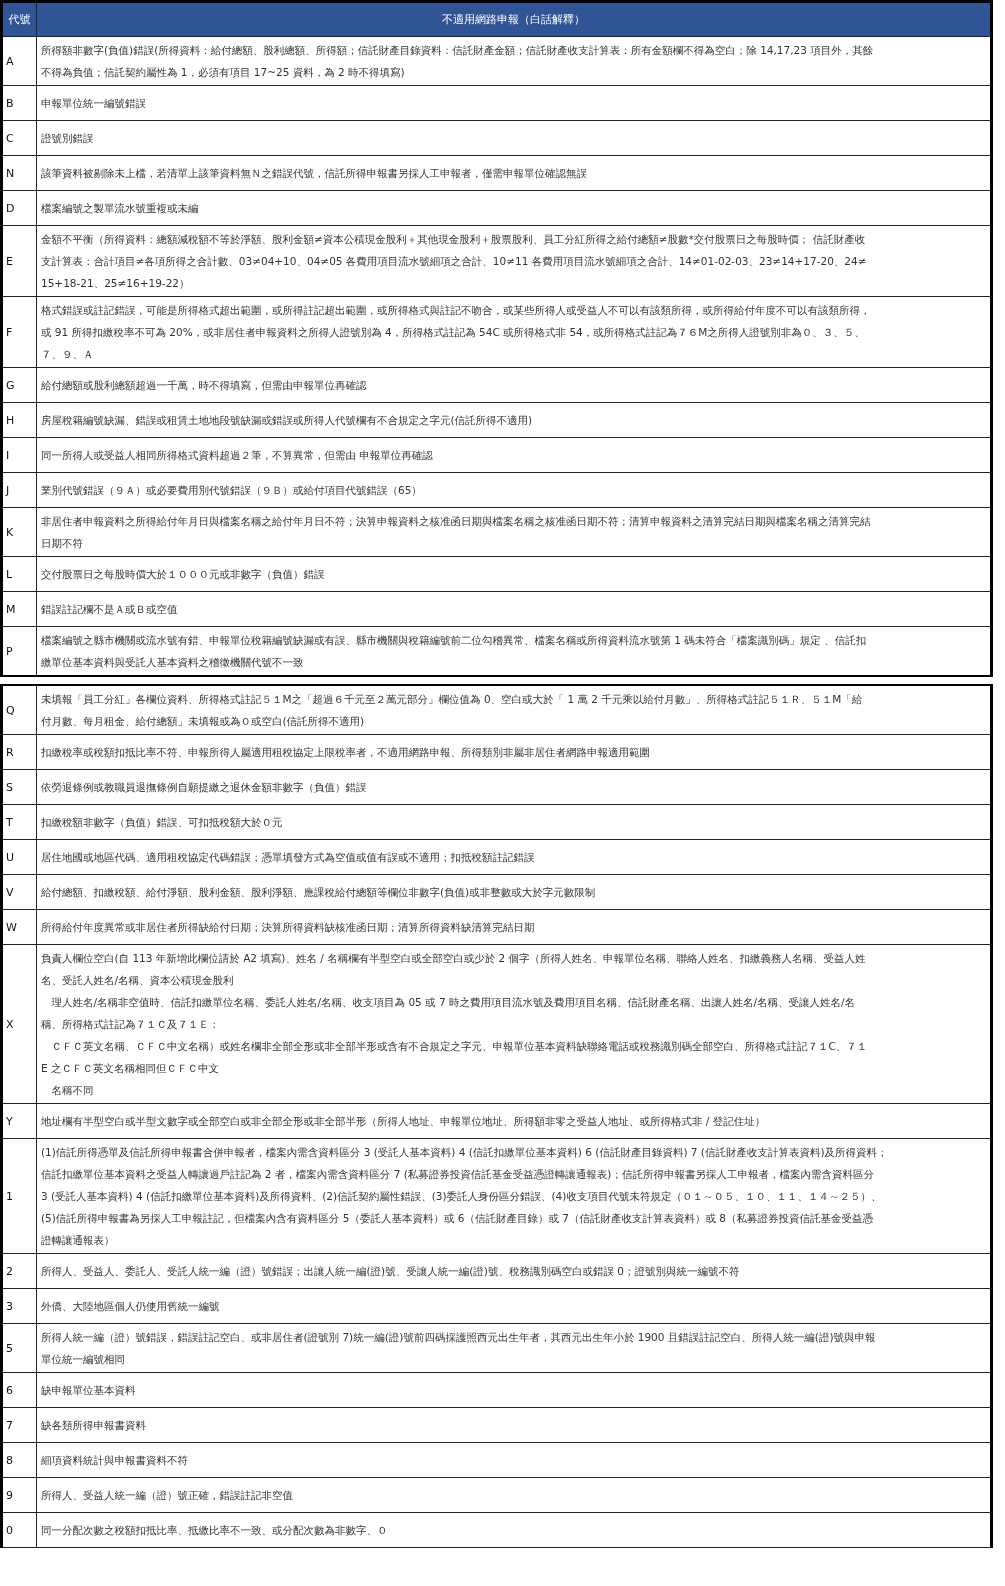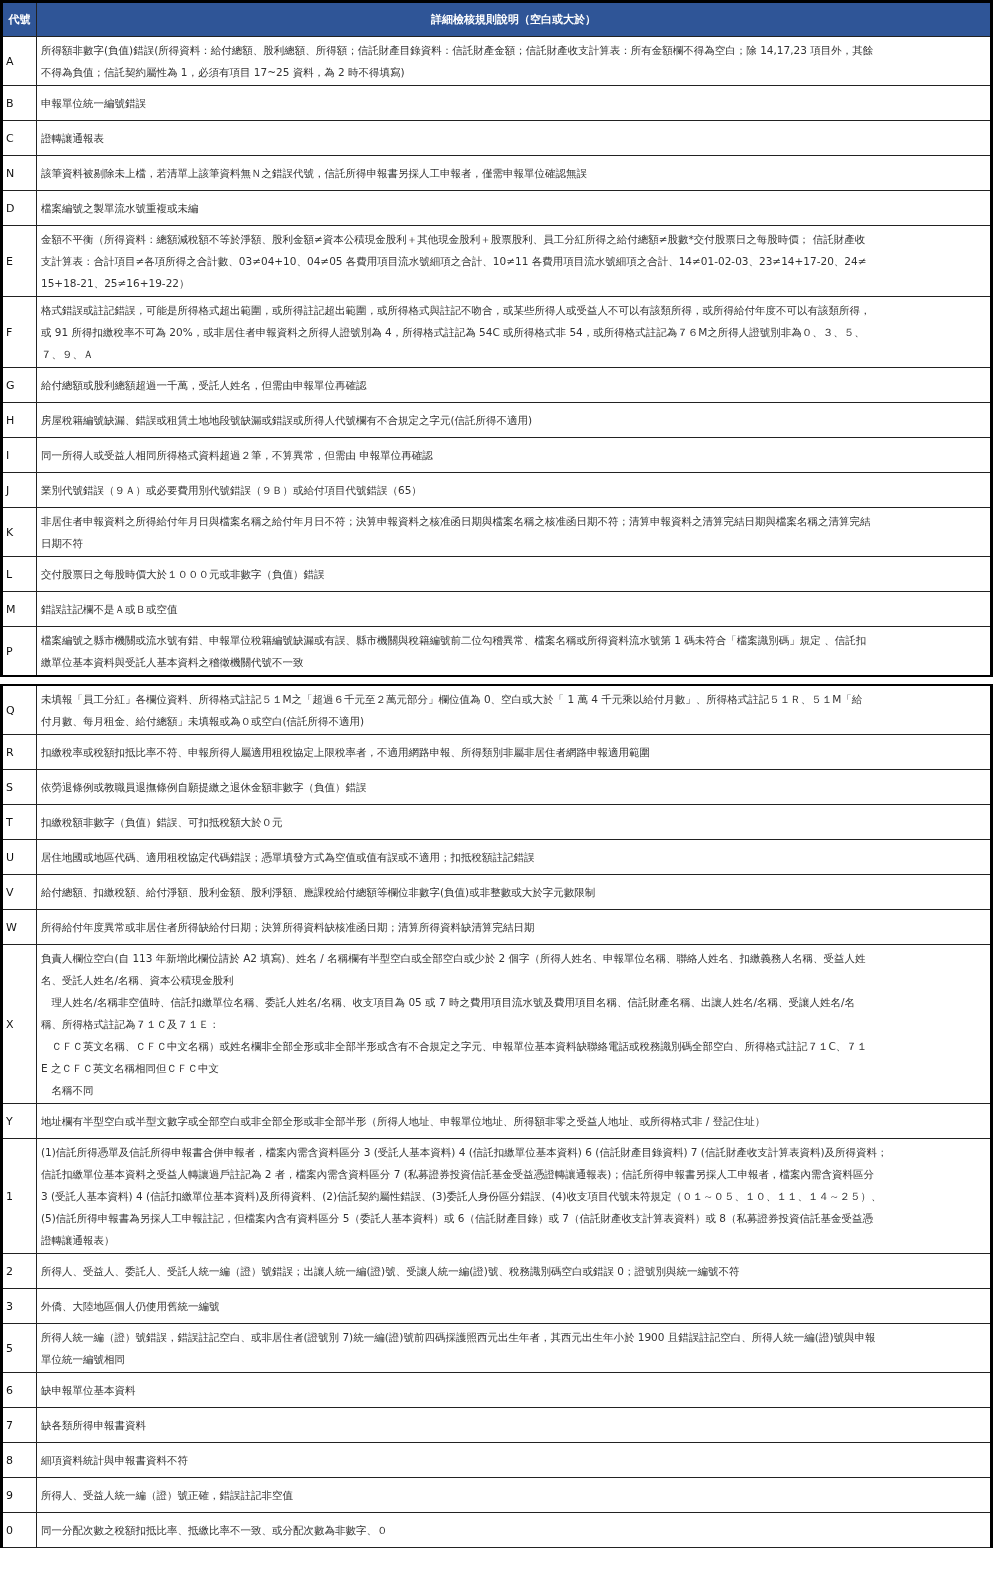--- a/index.html
+++ b/index.html
@@ -26,21 +26,21 @@
     .tbl-1 { top: 0; border-left: 3px solid #000; border-right: 3px solid #000; border-bottom: 2px solid #000; border-top: 3px solid #000; }
     .tbl-2 { top: 684px; border-left: 3px solid #000; border-right: 3px solid #000; border-top: 2px solid #000; }
     .tbl td, .tbl th {
       border: 1px solid #222;
       padding: 0 4px;
       vertical-align: middle;
     }
     .tbl th {
       background: #2f5597;
       color: #ffffff;
-      font-weight: bold;
+      font-weight: normal;
       height: 33px;
       font-size: 11px;
     }
     .col-code { width: 35px; }
     th.hcode { text-align: center; }
     th.hdesc { text-align: center; }
     td.code {
       text-align: left;
       font-size: 11px;
       color: #111;
@@ -60,41 +60,41 @@
 <body>
 
 <table class="tbl tbl-1">
   <colgroup>
       <col class="col-code">
       <col>
     </colgroup>
   <thead>
     <tr>
       <th class="hcode">代號</th>
-      <th class="hdesc">詳細檢核規則說明（空白或大於）</th>
+      <th class="hdesc">不適用網路申報（白話解釋）</th>
     </tr>
   </thead>
   <tbody id="tbody1">
       <tr>
         <td class="code">A</td>
         <td class="desc">
           <span class="line">所得額非數字(負值)錯誤(所得資料：給付總額、股利總額、所得額；信託財產目錄資料：信託財產金額；信託財產收支計算表：所有金額欄不得為空白；除 14,17,23 項目外，其餘</span>
           <span class="line">不得為負值；信託契約屬性為 1，必須有項目 17~25 資料，為 2 時不得填寫)</span>
         </td>
       </tr>
       <tr class="h1">
         <td class="code">B</td>
         <td class="desc">
           <span class="line">申報單位統一編號錯誤</span>
         </td>
       </tr>
       <tr class="h1">
         <td class="code">C</td>
         <td class="desc">
-          <span class="line">證轉讓通報表</span>
+          <span class="line">證號別錯誤</span>
         </td>
       </tr>
       <tr class="h1">
         <td class="code">N</td>
         <td class="desc">
           <span class="line">該筆資料被剔除未上檔，若清單上該筆資料無Ｎ之錯誤代號，信託所得申報書另採人工申報者，僅需申報單位確認無誤</span>
         </td>
       </tr>
       <tr class="h1">
         <td class="code">D</td>
@@ -114,21 +114,21 @@
         <td class="code">F</td>
         <td class="desc">
           <span class="line">格式錯誤或註記錯誤，可能是所得格式超出範圍，或所得註記超出範圍，或所得格式與註記不吻合，或某些所得人或受益人不可以有該類所得，或所得給付年度不可以有該類所得，</span>
           <span class="line">或 91 所得扣繳稅率不可為 20%，或非居住者申報資料之所得人證號別為 4，所得格式註記為 54C 或所得格式非 54，或所得格式註記為７６M之所得人證號別非為０、３、５、</span>
           <span class="line">７、９、Ａ</span>
         </td>
       </tr>
       <tr class="h1">
         <td class="code">G</td>
         <td class="desc">
-          <span class="line">給付總額或股利總額超過一千萬，受託人姓名，但需由申報單位再確認</span>
+          <span class="line">給付總額或股利總額超過一千萬，時不得填寫，但需由申報單位再確認</span>
         </td>
       </tr>
       <tr class="h1">
         <td class="code">H</td>
         <td class="desc">
           <span class="line">房屋稅籍編號缺漏、錯誤或租賃土地地段號缺漏或錯誤或所得人代號欄有不合規定之字元(信託所得不適用)</span>
         </td>
       </tr>
       <tr class="h1">
         <td class="code">I</td>
@@ -173,21 +173,21 @@
 
 <table class="tbl tbl-2">
   <colgroup>
       <col class="col-code">
       <col>
     </colgroup>
   <tbody id="tbody2">
       <tr>
         <td class="code">Q</td>
         <td class="desc">
-          <span class="line">未填報「員工分紅」各欄位資料、所得格式註記５１M之「超過６千元至２萬元部分」欄位值為 0、空白或大於「 1 萬 4 千元乘以給付月數」、所得格式註記５１Ｒ、５１M「給</span>
+          <span class="line">未填報「員工分紅」各欄位資料、所得格式註記５１M之「超過６千元至２萬元部分」欄位值為 0、空白或大於「 1 萬 2 千元乘以給付月數」、所得格式註記５１Ｒ、５１M「給</span>
           <span class="line">付月數、每月租金、給付總額」未填報或為０或空白(信託所得不適用)</span>
         </td>
       </tr>
       <tr class="h1">
         <td class="code">R</td>
         <td class="desc">
           <span class="line">扣繳稅率或稅額扣抵比率不符、申報所得人屬適用租稅協定上限稅率者，不適用網路申報、所得類別非屬非居住者網路申報適用範圍</span>
         </td>
       </tr>
       <tr class="h1">

